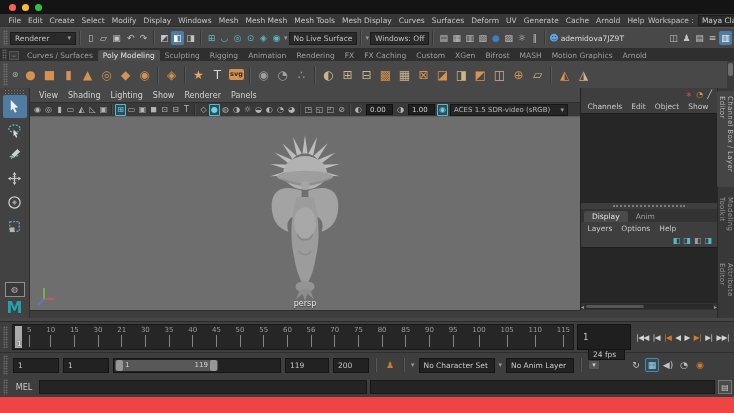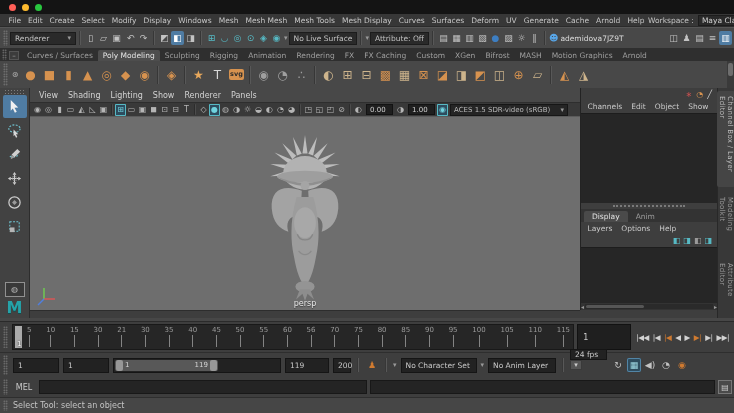--- a/index.html
+++ b/index.html
@@ -197,21 +197,21 @@
         <span class="icon" style="color: rgb(86, 185, 196);">◡</span>
         <span class="icon" style="color: rgb(86, 185, 196);">◎</span>
         <span class="icon" style="color: rgb(86, 185, 196);">⊙</span>
         <span class="icon" style="color: rgb(86, 185, 196);">◈</span>
         <span class="icon" style="color: rgb(86, 185, 196);">◉</span>
       </span>
     <span class="caret">▾</span>
     <span class="box">No Live Surface</span>
     <span class="sep"></span>
     <span class="caret">▾</span>
-    <span class="box">Attribute: Off</span>
+    <span class="box">Windows: Off</span>
     <span class="sep"></span>
     <span style="display:flex">
 
     <span class="icon">▤</span>
         <span class="icon">▦</span>
         <span class="icon">▥</span>
         <span class="icon">▧</span>
         <span class="icon" style="color: rgb(61, 126, 194);">●</span>
         <span class="icon">▨</span>
         <span class="icon">☼</span>
@@ -626,21 +626,21 @@
     <span class="rslider">
       <span class="rinner">
         <span class="rhandle"></span>
         <span style="padding-left:2px">1</span>
         <span class="sp"></span>
         <span style="padding-right:2px">119</span>
         <span class="rhandle"></span>
       </span>
     </span>
     <span class="nfield" style="width:44px">119</span>
-    <span class="nfield" style="width:18px">200</span>
+    <span class="nfield" style="width:36px">200</span>
     <span class="sep"></span>
     <span class="ibox" style="color:#cf7a30">♟</span>
     <span class="sep"></span>
     <span class="caret">▾</span>
     <span class="nfield" style="width:76px">No Character Set</span>
     <span class="caret">▾</span>
     <span class="nfield" style="width:68px">No Anim Layer</span>
     <span class="sep"></span>
     <span class="fpsbox">
       <span class="t">24 fps</span>
@@ -657,18 +657,14 @@
   </div>
 
   <div class="row melrow">
     <span class="handle"></span>
     <span class="mellabel">MEL</span>
     <span class="melinput"></span>
     <span class="melecho"></span>
     <span class="sebtn">▤</span>
   </div>
 
-  <div class="row helprow">
-    <span class="handle"></span>
-    <span>Select Tool: select an object</span>
-  </div>
 
 </div>
 
 </body></html>

